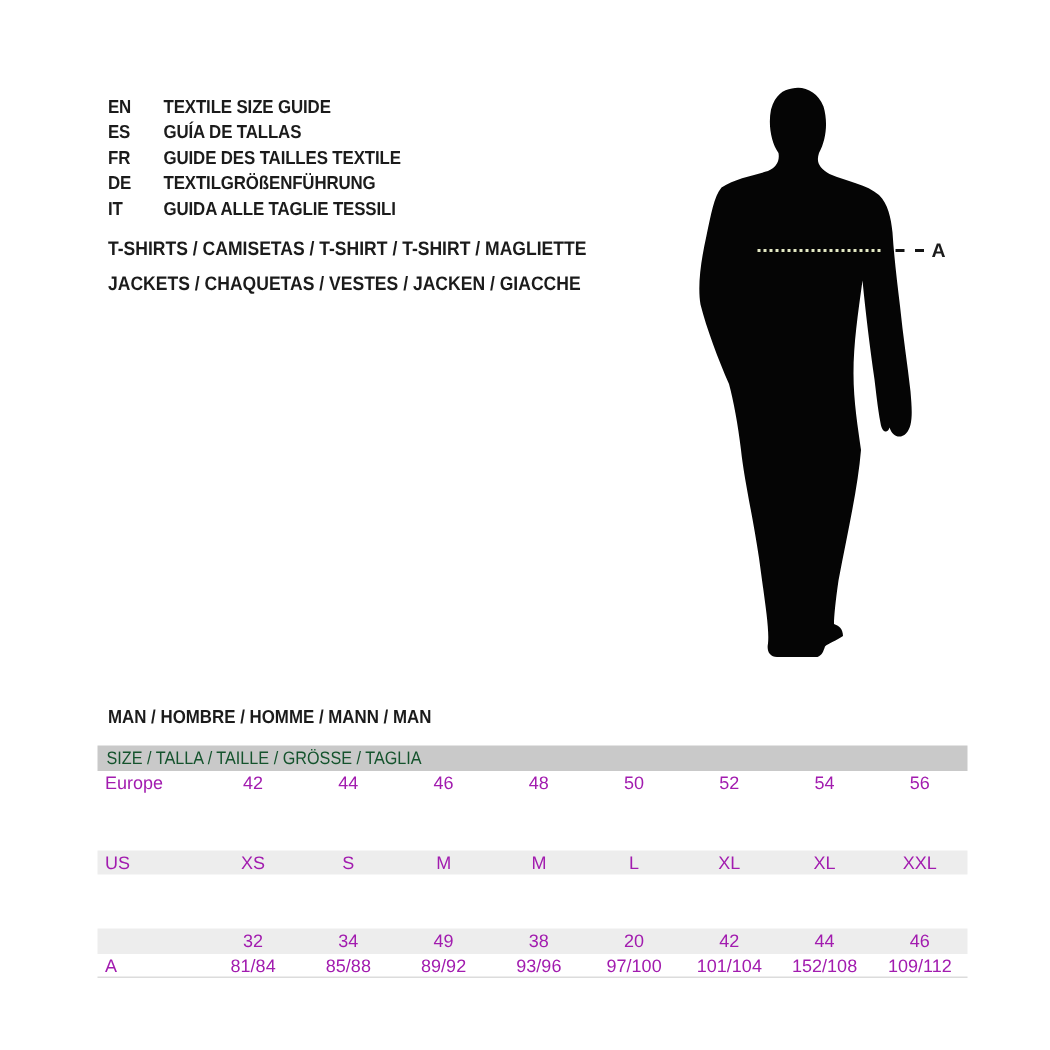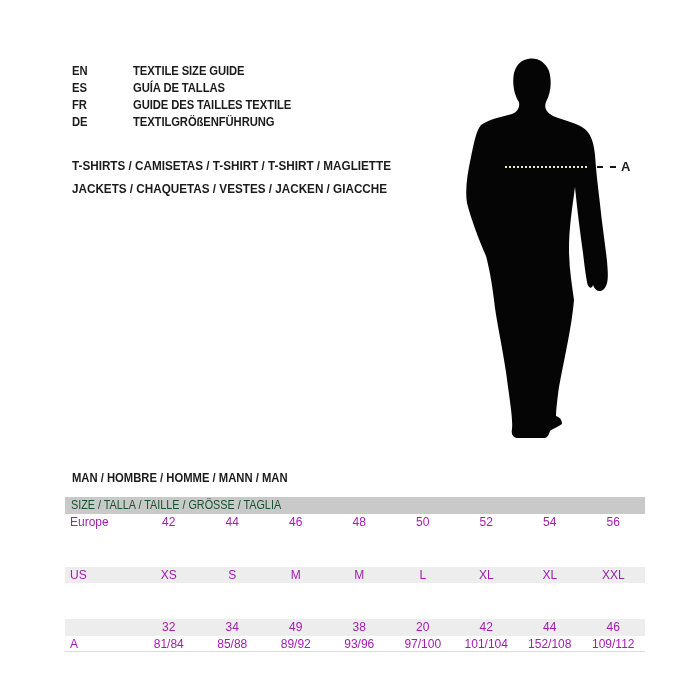--- a/index.html
+++ b/index.html
@@ -5,21 +5,21 @@
   * { margin:0; padding:0; box-sizing:border-box; }
   html,body { background:#fff; }
   .canvas {
     position:relative; width:700px; height:700px; background:#ffffff;
     font-family:"Liberation Sans", sans-serif; color:#1b1b1b; overflow:hidden;
   }
   .cond { display:inline-block; transform:scaleX(0.9); transform-origin:0 50%; white-space:nowrap; }
 
   
   .lang-list { position:absolute; left:72px; top:62px; }
-  .lang-row { display:flex; height:17px; align-items:center; font-size:12.5px; font-weight:700; letter-spacing:-0.1px;gap:24px; }
+  .lang-row { display:flex; height:17px; align-items:center; font-size:12.5px; font-weight:700; letter-spacing:-0.1px; }
   .lang-code { width:37px; flex:0 0 37px; }
 
   
   .cats { position:absolute; left:72px; top:154px; font-size:13px; font-weight:700; }
   .cats .cat-line { height:23px; line-height:23px; }
 
   
   .figure-svg { position:absolute; left:462px; top:57px; width:160px; height:390px; }
   .dots-line { position:absolute; left:505px; top:166px; width:82px; height:0;
                border-top:2px dotted #e4e9c4; z-index:3; }
@@ -57,20 +57,24 @@
       <span class="lang-code cond">ES</span>
       <span class="cond">GUÍA DE TALLAS</span>
     </div>
     <div class="lang-row">
       <span class="lang-code cond">FR</span>
       <span class="cond">GUIDE DES TAILLES TEXTILE</span>
     </div>
     <div class="lang-row">
       <span class="lang-code cond">DE</span>
       <span class="cond">TEXTILGRÖßENFÜHRUNG</span>
+    </div>
+    <div class="lang-row">
+      <span class="lang-code cond">IT</span>
+      <span class="cond">GUIDA ALLE TAGLIE TESSILI</span>
     </div>
   </div>
 
   <div class="cats">
     <div class="cat-line">
       <span class="cond">T-SHIRTS / CAMISETAS / T-SHIRT / T-SHIRT / MAGLIETTE</span>
     </div>
     <div class="cat-line">
       <span class="cond">JACKETS / CHAQUETAS / VESTES / JACKEN / GIACCHE</span>
     </div>

